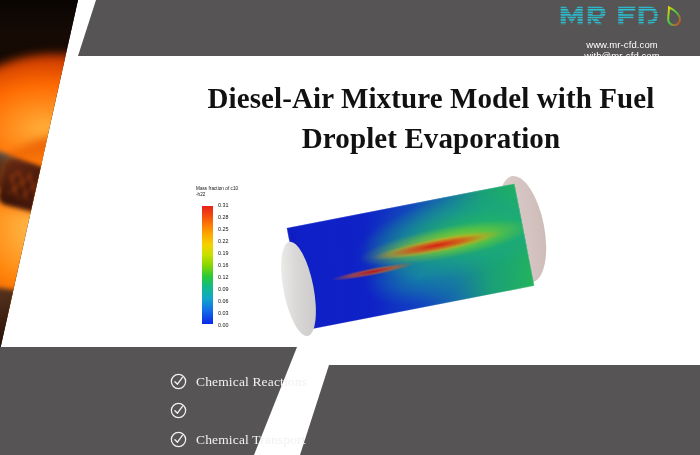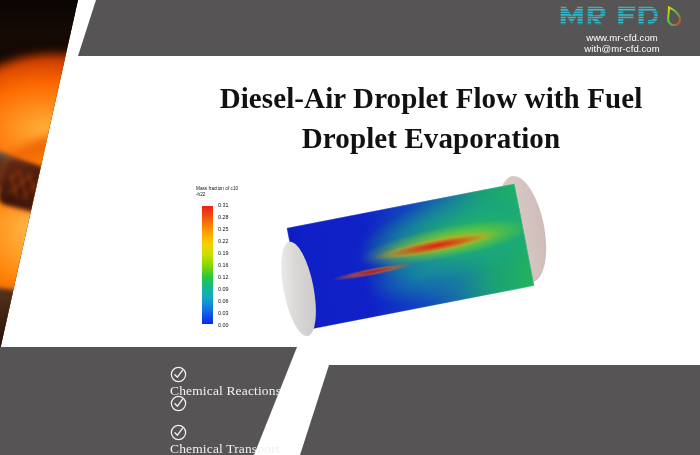--- a/index.html
+++ b/index.html
@@ -58,21 +58,21 @@
     transform:rotate(-12deg);filter:blur(1.6px);}
 
   
   .header-band{
     position:absolute;left:0;top:0;width:700px;height:56px;
     background:#565454;
     clip-path:polygon(96px 0, 700px 0, 700px 56px, 78px 56px);
   }
   .logo-block{position:absolute;right:12px;top:4px;width:132px;text-align:center;}
   .logo-mark{height:22px;display:block;margin:0 auto;}
-  .logo-lines{font-size:9.5px;line-height:11px;color:#ffffff;letter-spacing:.1px;margin-top:6px;}
+  .logo-lines{font-size:9.5px;line-height:11px;color:#ffffff;letter-spacing:.1px;margin-top:13px;}
 
   
   .title{
     position:absolute;left:196px;top:78px;width:470px;
     font-family:"Liberation Serif",serif;
     font-weight:bold;font-size:29px;line-height:40px;
     color:#111111;text-align:center;letter-spacing:.1px;
   }
 
   
@@ -135,21 +135,21 @@
     background:#565454;
     clip-path:polygon(0 0, 297px 0, 254px 108px, 0 108px);
   }
   .band-right{
     position:absolute;left:300px;top:365px;width:400px;height:90px;
     background:#565454;
     clip-path:polygon(29px 0, 400px 0, 400px 90px, 0 90px);
   }
 
   .bullets{position:absolute;left:170px;top:366px;width:320px;}
-  .bullet{display:flex;align-items:flex-start;height:24px;margin-bottom:5px;flex-direction:column;}
+  .bullet{display:flex;align-items:flex-end;height:24px;margin-bottom:5px;}
   .bullet .chk{width:17px;height:17px;flex:0 0 17px;margin-right:9px;}
   .bullet .txt{
     font-family:"Liberation Serif",serif;
     font-size:13.5px;color:#f2f1f0;letter-spacing:.15px;white-space:nowrap;
   }
 </style>
 </head>
 <body>
 
 <div class="poster">
@@ -195,21 +195,21 @@
         <path d="M130 4 c9 4 13 10 13 14 a7 7 0 0 1 -14 0 c0 -4 1 -8 1 -14 Z" fill="none" stroke="url(#dgrad)" stroke-width="2.4"></path>
       </svg>
       <div class="logo-lines">
         <div>www.mr-cfd.com</div>
         <div>with@mr-cfd.com</div>
       </div>
     </div>
   </div>
 
   <div class="title">
-    <div>Diesel-Air Droplet Flow with Fuel</div>
+    <div>Diesel-Air Mixture Model with Fuel</div>
     <div>Droplet Evaporation</div>
   </div>
 
   <div class="figure">
 
     <div class="legend">
       <div class="legend-title">
         <div>Mass fraction of c10</div>
         <div>-h22</div>
       </div>

